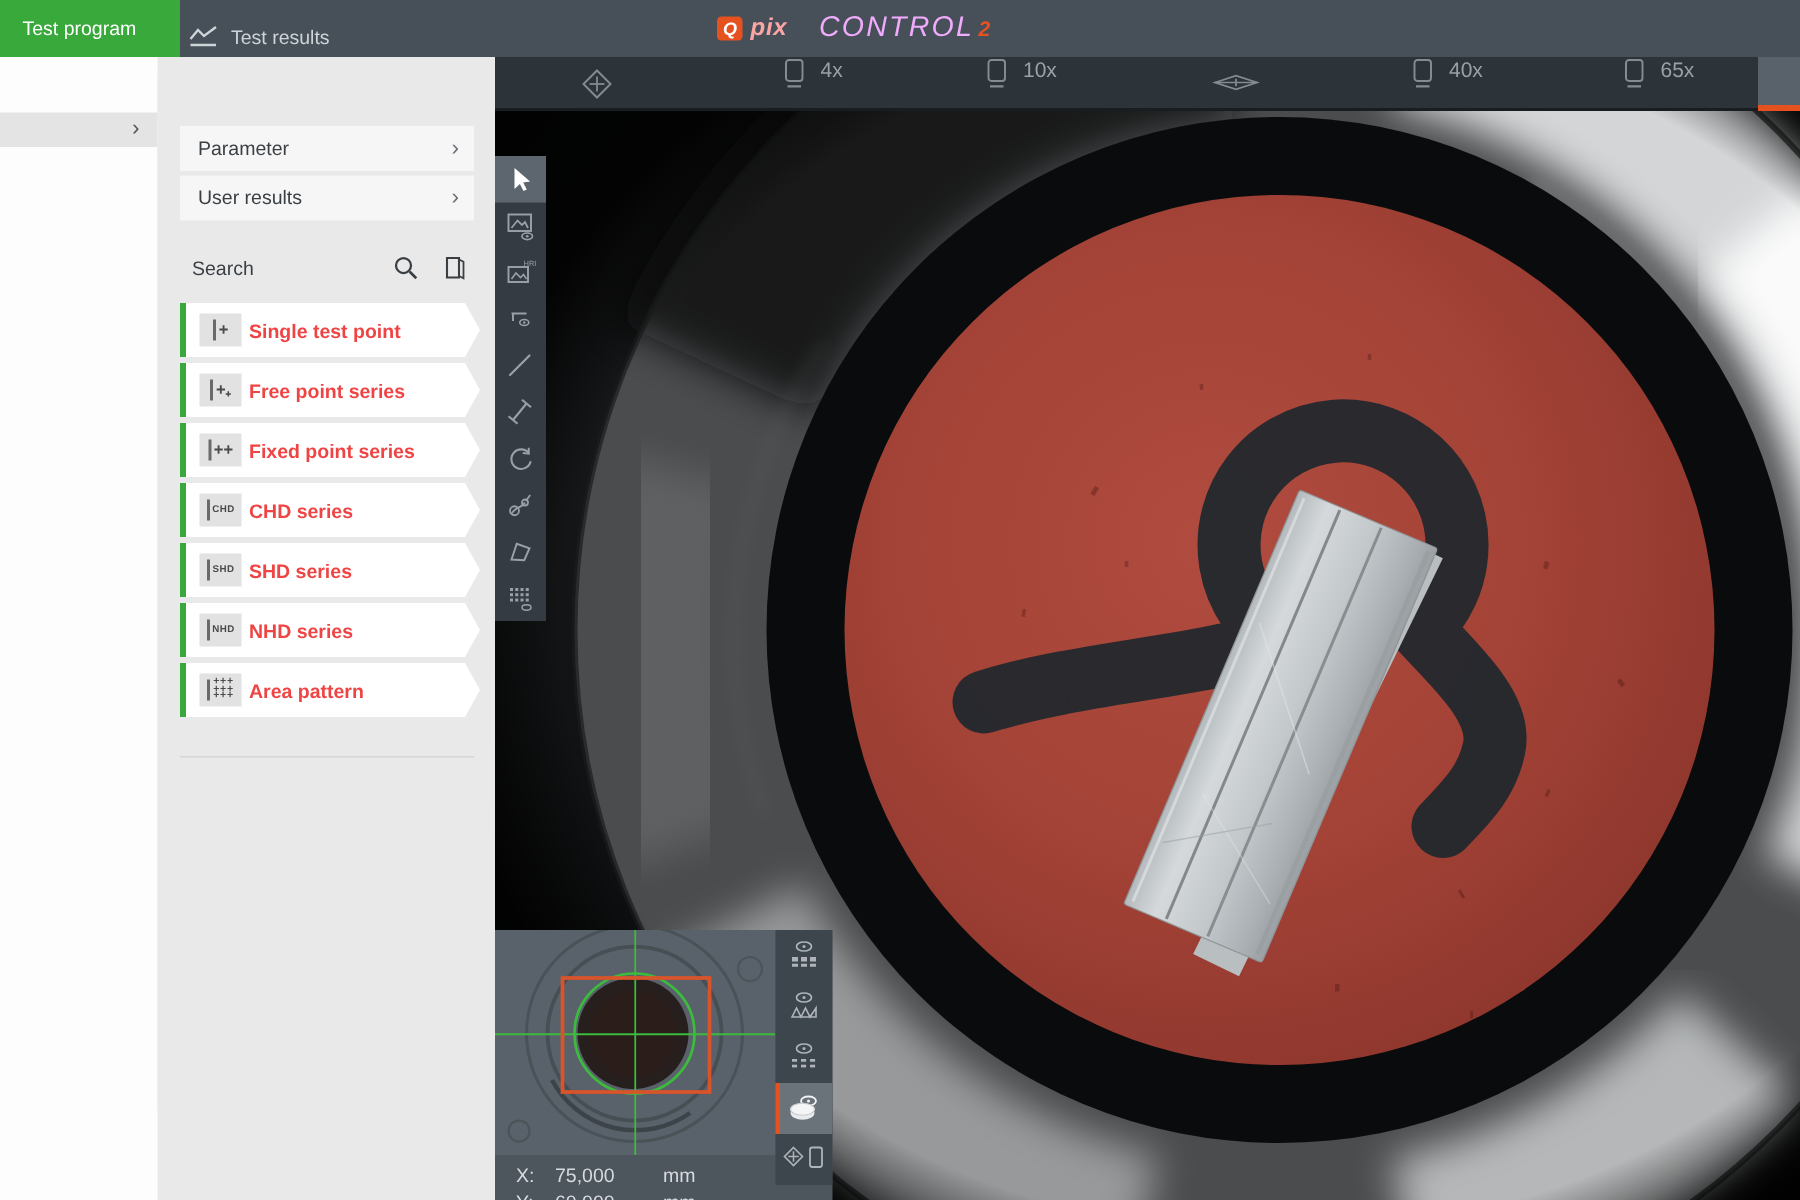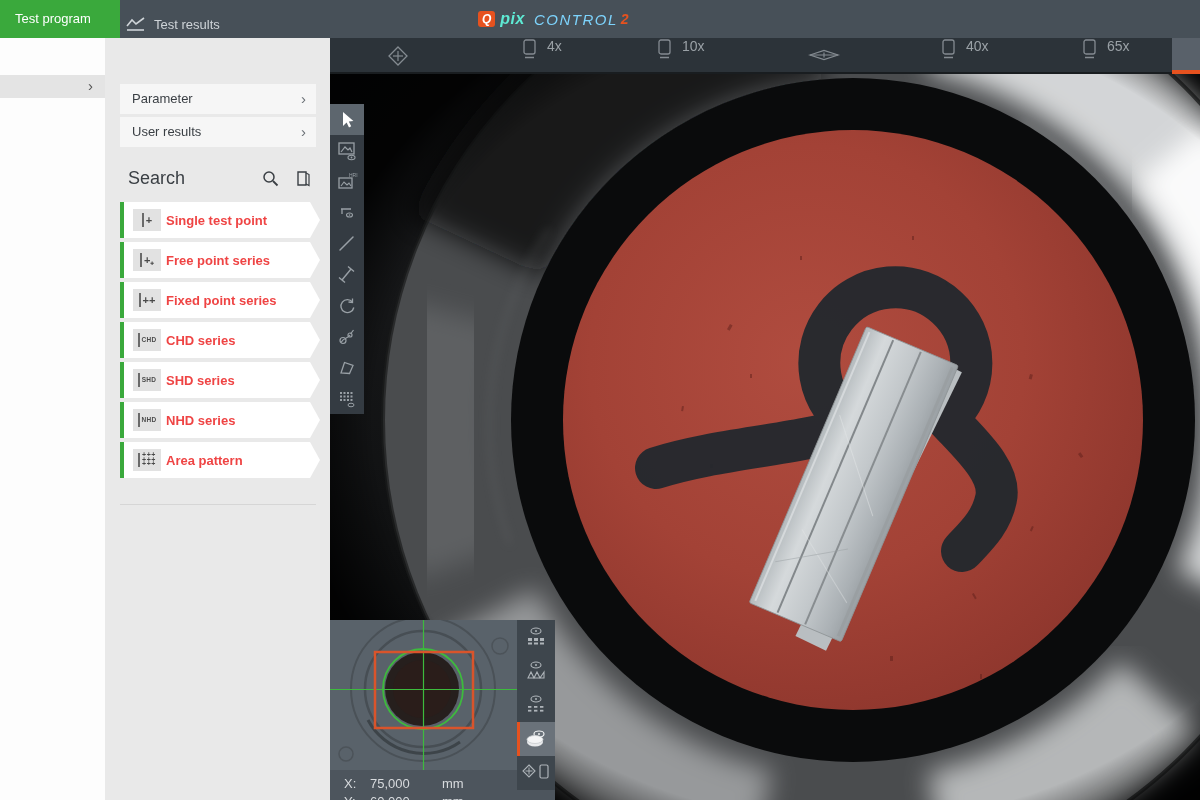--- a/index.html
+++ b/index.html
@@ -9,36 +9,36 @@
 
   
   .top-header { position:absolute; left:0; top:0; width:1200px; height:38px; background:#475058; }
   .tab-program { position:absolute; left:0; top:0; width:120px; height:38px; background:#3aa93c;
                  color:#fff; font-size:13px; line-height:38px; padding-left:15px; }
   .tab-results { position:absolute; left:126px; top:0; height:48px; display:flex; align-items:center;
                  gap:9px; color:#cfd4d8; font-size:13px; cursor:pointer; }
   .logo { position:absolute; left:478px; top:0; height:38px; display:flex; align-items:center; gap:5px; }
   .logo-q { background:#e6521f; color:#fff; font-weight:bold; font-style:italic; font-size:12px;
             border-radius:3px; padding:1px 4px; }
-  .logo-pix { color:#5eead4; font-weight:bold; font-style:italic; font-size:16px; letter-spacing:.5px; }
-  .logo-ctrl { color:#7dd3fc; font-style:italic; font-size:15px; letter-spacing:1.5px; margin-left:4px; }
+  .logo-pix { color:#fca5a5; font-weight:bold; font-style:italic; font-size:16px; letter-spacing:.5px; }
+  .logo-ctrl { color:#f0abfc; font-style:italic; font-size:19px; letter-spacing:1.5px; margin-left:16px; }
   .logo-ver { color:#e6521f; font-weight:bold; font-style:italic; font-size:14px; margin-left:-2px; }
 
   
   .left-rail { position:absolute; left:0; top:38px; width:105px; height:762px; background:#fdfdfd; }
   .rail-strip { position:absolute; left:0; top:37px; width:105px; height:23px; background:#e4e4e4;
                 color:#555; font-size:15px; line-height:22px; text-align:right; padding-right:12px; cursor:pointer; }
 
   
   .sidebar { position:absolute; left:105px; top:52px; width:225px; height:688px; background:#e9e9e9; }
   .acc-btn { position:absolute; left:15px; width:196px; height:30px; background:#f6f6f6;
              color:#3a3f44; font-size:13px; line-height:30px; padding:0 12px; cursor:pointer; }
   .acc-btn .chev { position:absolute; right:10px; top:0; color:#6a7076; font-size:15px; }
   .search-row { position:absolute; left:15px; top:112px; width:196px; height:28px; display:flex; align-items:center; }
-  .search-label { color:#3a3f44; font-size:18px; flex:1; padding-left:8px; }
+  .search-label { color:#3a3f44; font-size:13px; flex:1; padding-left:8px; }
   .search-icons { display:flex; gap:16px; padding-right:6px; }
   .items { position:absolute; left:15px; top:150px; width:200px; display:flex; flex-direction:column; gap:4px; }
   .item { position:relative; height:36px; background:#fff; border-left:4px solid #3aa93c;
           display:flex; align-items:center; cursor:pointer;
           clip-path:polygon(0 0, calc(100% - 10px) 0, 100% 50%, calc(100% - 10px) 100%, 0 100%); }
   .chip { width:28px; height:22px; background:#e2e2e2; margin-left:9px; display:flex; align-items:center;
           justify-content:center; gap:2px; }
   .chip-bar { width:2px; height:14px; background:#6a6a6a; }
   .chip-glyph { font-size:11px; font-weight:bold; color:#4a4a4a; line-height:10px; white-space:pre-line; text-align:center; }
   .item:nth-child(4) .chip-glyph, .item:nth-child(5) .chip-glyph, .item:nth-child(6) .chip-glyph

